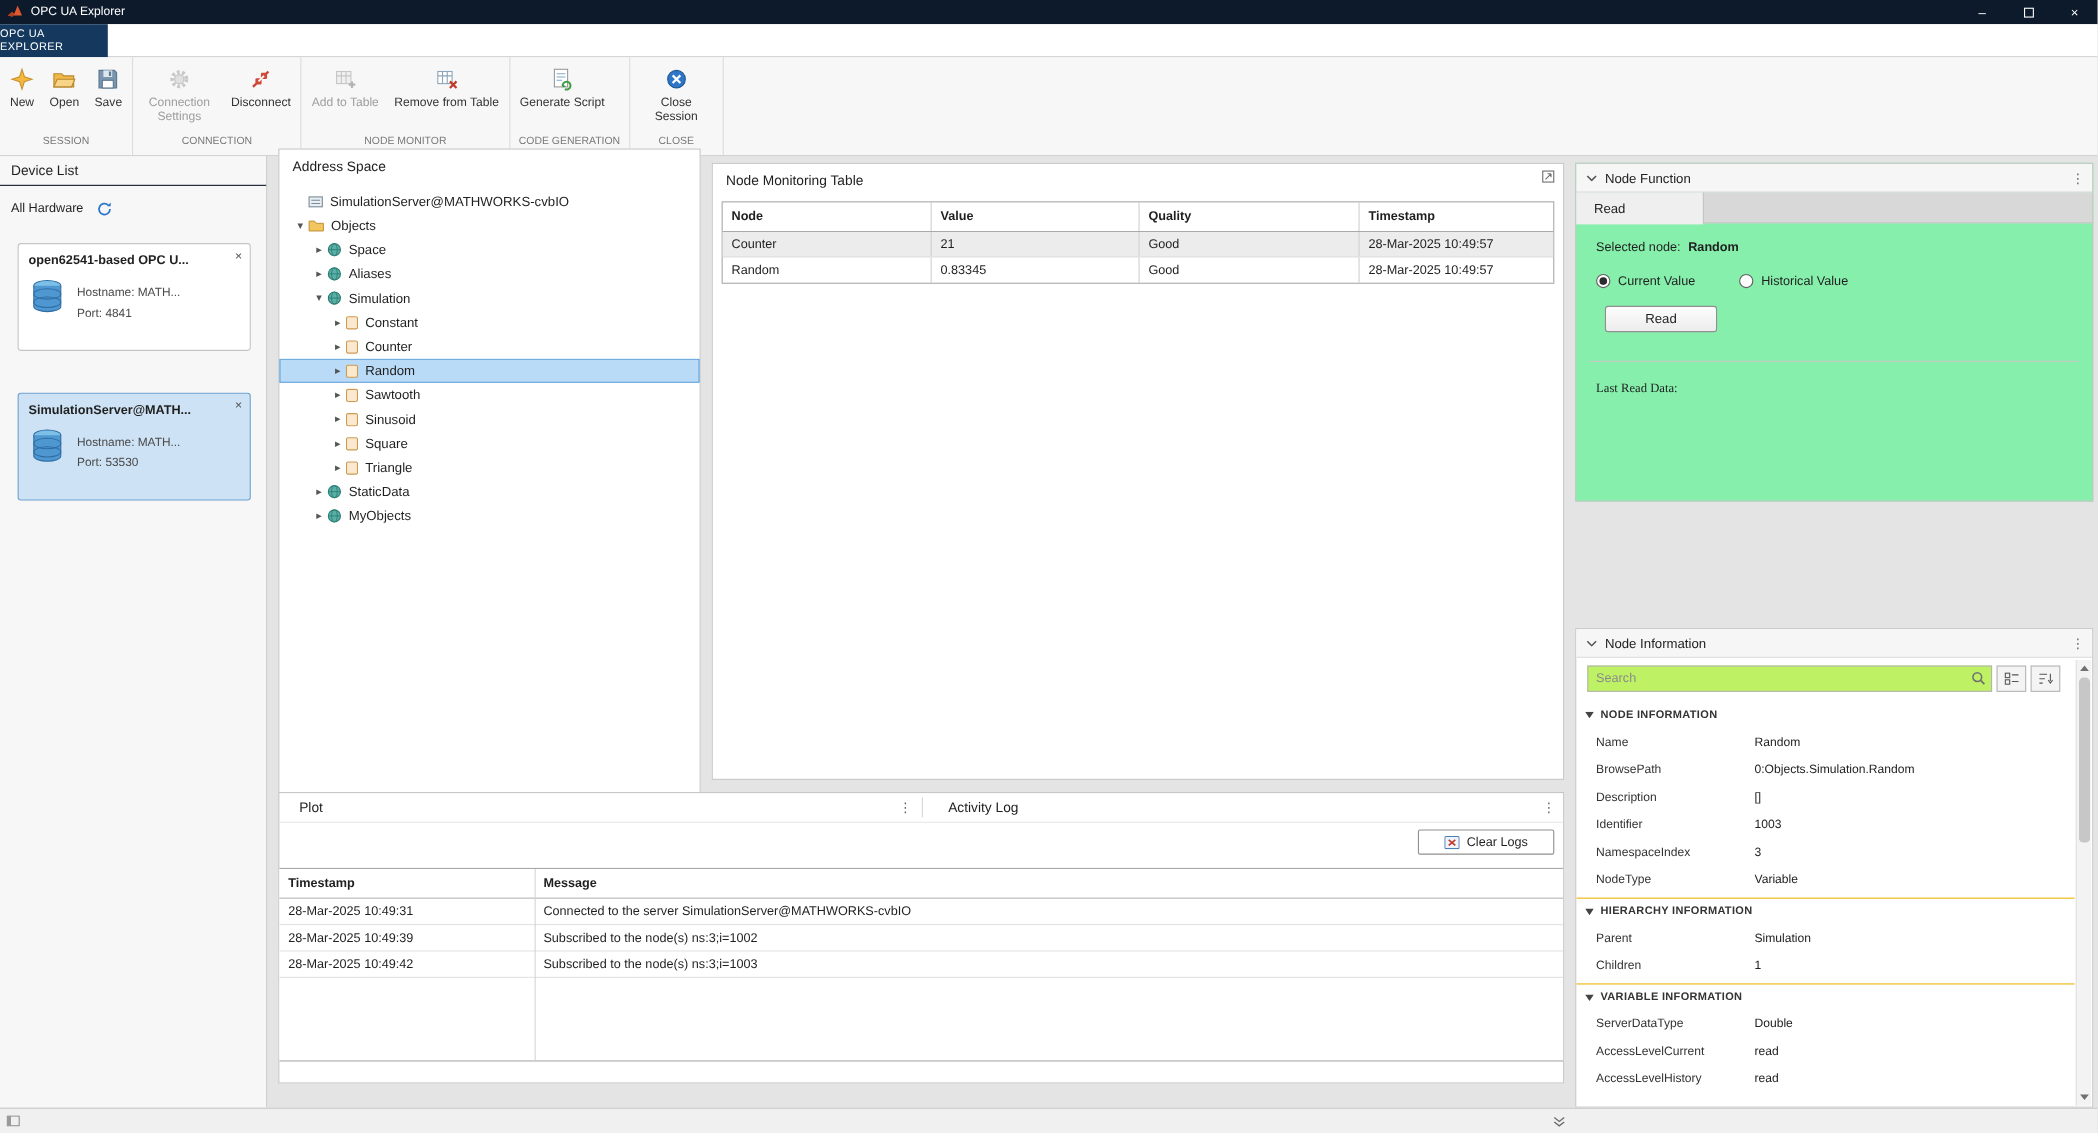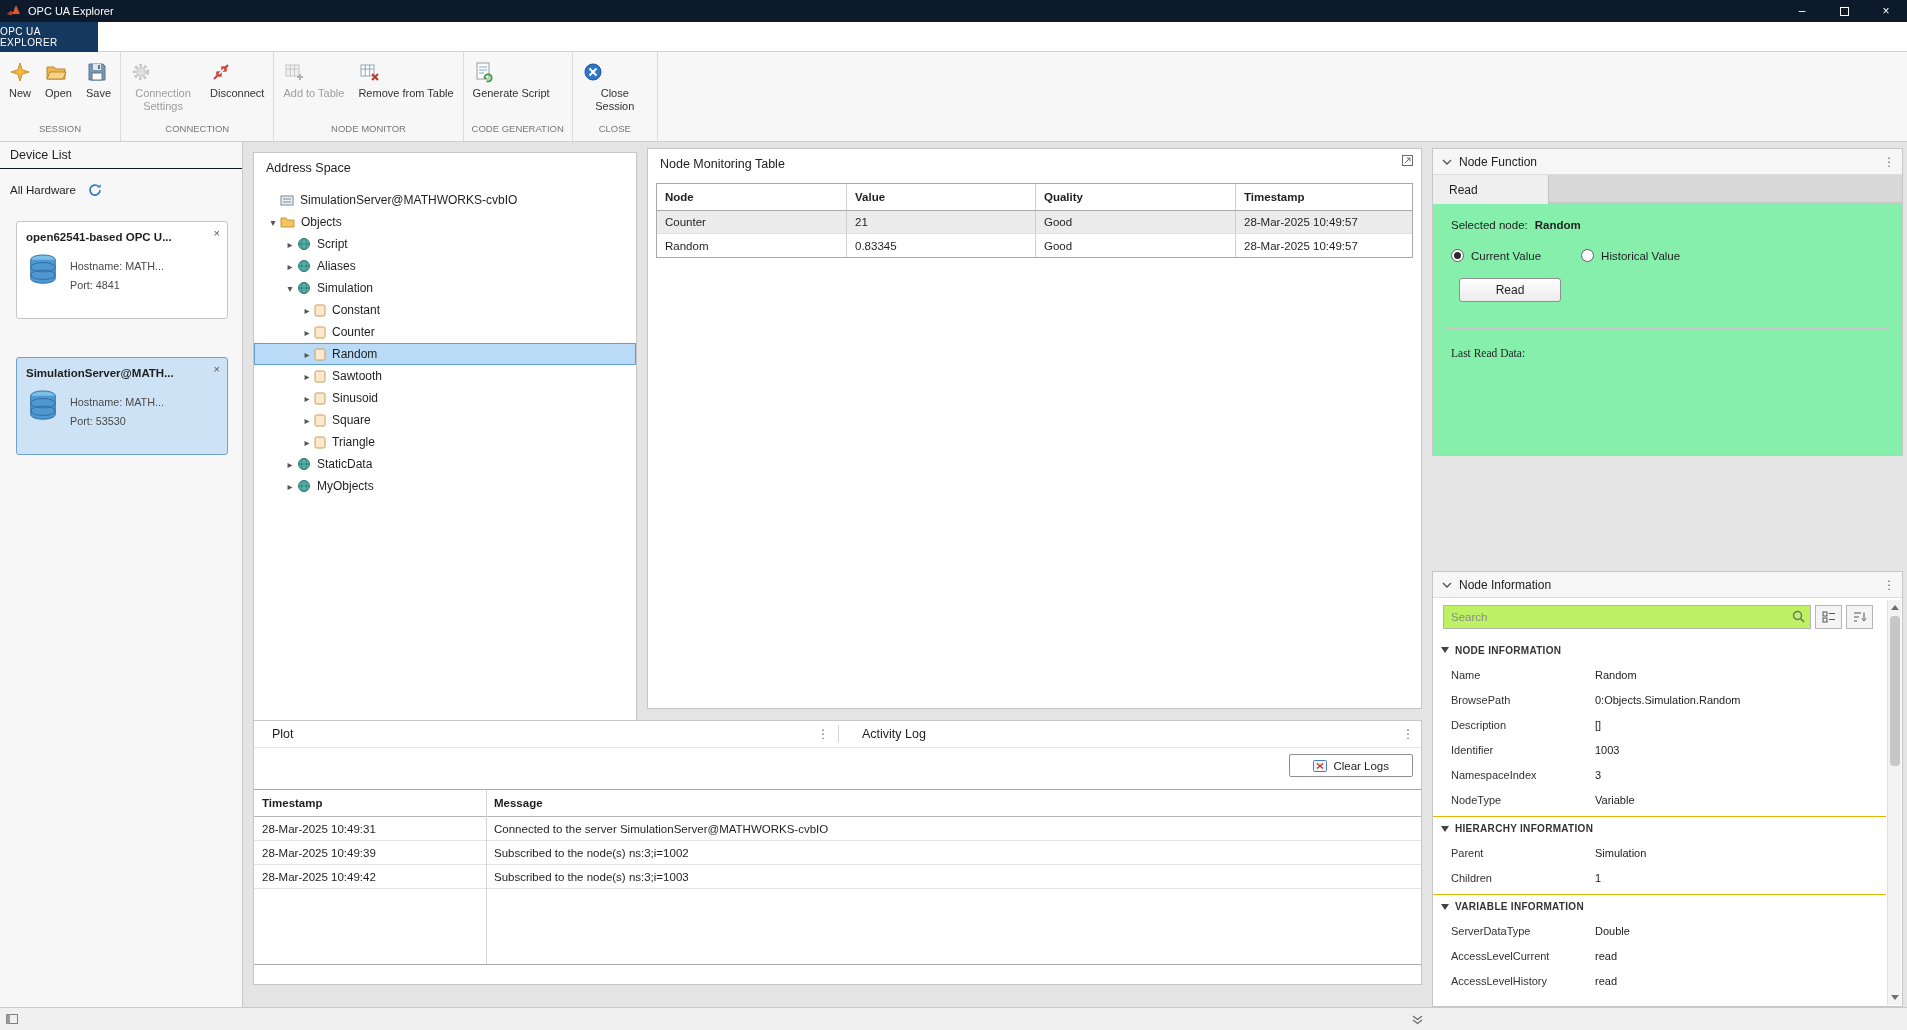--- a/index.html
+++ b/index.html
@@ -23,21 +23,21 @@
   .win-max-box { width:9px; height:9px; border:1px solid #fff; }
 
   
   .tabbar { position:absolute; top:22px; left:0; right:0; height:30px; background:#ffffff; border-bottom:1px solid #d2d2d2; }
   .app-tab { width:98px; height:30px; background:#15395e; color:#fff; font-size:10px; letter-spacing:.4px; display:flex; align-items:center; justify-content:center; }
 
   
   .toolbar { position:absolute; top:52px; left:0; right:0; height:90px; background:#f7f7f7; border-bottom:1px solid #cfcfcf; display:flex; }
   .tsec { display:flex; flex-direction:column; border-right:1px solid #dcdcdc; padding:0 2px; }
   .tbtns { flex:1; display:flex; align-items:flex-start; padding-top:5px; }
-  .tbtn { display:flex; flex-direction:column; gap:4px; padding:4px 7px; font-size:11px; color:#333; text-align:center; line-height:1.15; }
+  .tbtn { display:flex; flex-direction:column; align-items:center; gap:4px; padding:4px 7px; font-size:11px; color:#333; text-align:center; line-height:1.15; }
   .tbtn .tlbl { max-width:100px; }
   .tbtn.two-line .tlbl { max-width:66px; }
   .tbtn.disabled { color:#9d9d9d; }
   .tbtn.disabled svg { opacity:.75; }
   .tseclbl { height:18px; font-size:9.5px; color:#787878; text-align:center; padding:0 6px 4px; }
 
   
   .panel { position:absolute; background:#fff; border:1px solid #c6c6c6; }
   .panel-title { font-size:12.5px; color:#222; }
   .kebab { color:#666; font-size:12px; width:14px; text-align:center; }
@@ -47,21 +47,21 @@
   .device-header { height:27px; display:flex; align-items:center; padding-left:10px; border-bottom:1px solid #0f172a; font-size:12.5px; }
   .hw-row { display:flex; align-items:center; gap:12px; margin:14px 0 0 10px; font-size:11.5px; }
   .dev-card { position:relative; width:212px; margin:24px 14px 0 16px; height:98px; background:#fff; border:1px solid #c6c6c6; border-radius:3px; padding:9px 8px 8px 9px; }
   .dev-card.selected { margin-top:38px; background:#cde2f4; border-color:#6fa3cf; }
   .dev-name { font-size:11.5px; font-weight:bold; white-space:nowrap; overflow:hidden; padding-right:14px; }
   .dev-close { position:absolute; top:5px; right:7px; font-size:11px; color:#555; }
   .dev-body { display:flex; gap:10px; margin-top:8px; align-items:flex-start; }
   .dev-lines { font-size:10.8px; color:#4a4a4a; line-height:1.8; margin-top:6px; }
 
   
-  .address-panel { left:253px; top:152px; width:384px; height:726px; }
+  .address-panel { left:253px; top:135px; width:384px; height:726px; }
   .addr-header { height:30px; padding:8px 0 0 12px; }
   .tree { padding-top:6px; }
   .tree-row { height:22px; display:flex; align-items:center; font-size:12px; }
   .tree-row .expander { width:14px; text-align:center; font-size:10px; color:#555; flex:0 0 14px; }
   .tree-row .nicon { margin-right:6px; flex:0 0 auto; }
   .lvl0 { padding-left:26px; }
   .lvl1 { padding-left:12px; }
   .lvl2 { padding-left:29px; }
   .lvl3 { padding-left:46px; }
   .tree-row.selected { background:#b9dbf7; box-shadow: inset 0 0 0 1px #5f9fd6; }
@@ -380,21 +380,21 @@
 
     <div class="tree-row lvl2">
       <span class="expander">▸</span>
       <span class="nicon">
           <svg width="14" height="14" viewBox="0 0 14 14">
             <circle cx="7" cy="7" r="5.5" fill="#59b0a7" stroke="#2d7d74"></circle>
             <ellipse cx="7" cy="7" rx="2.6" ry="5.5" fill="none" stroke="#2d7d74" stroke-width="0.8"></ellipse>
             <line x1="1.5" y1="7" x2="12.5" y2="7" stroke="#2d7d74" stroke-width="0.8"></line>
           </svg>
         </span>
-      <span>Script</span>
+      <span>Space</span>
     </div>
 
     <div class="tree-row lvl2">
       <span class="expander">▸</span>
       <span class="nicon">
           <svg width="14" height="14" viewBox="0 0 14 14">
             <circle cx="7" cy="7" r="5.5" fill="#59b0a7" stroke="#2d7d74"></circle>
             <ellipse cx="7" cy="7" rx="2.6" ry="5.5" fill="none" stroke="#2d7d74" stroke-width="0.8"></ellipse>
             <line x1="1.5" y1="7" x2="12.5" y2="7" stroke="#2d7d74" stroke-width="0.8"></line>
           </svg>

